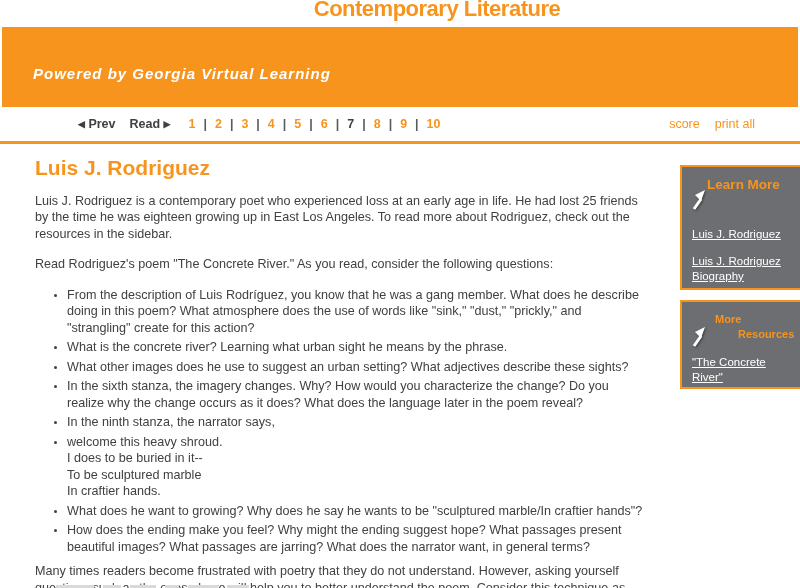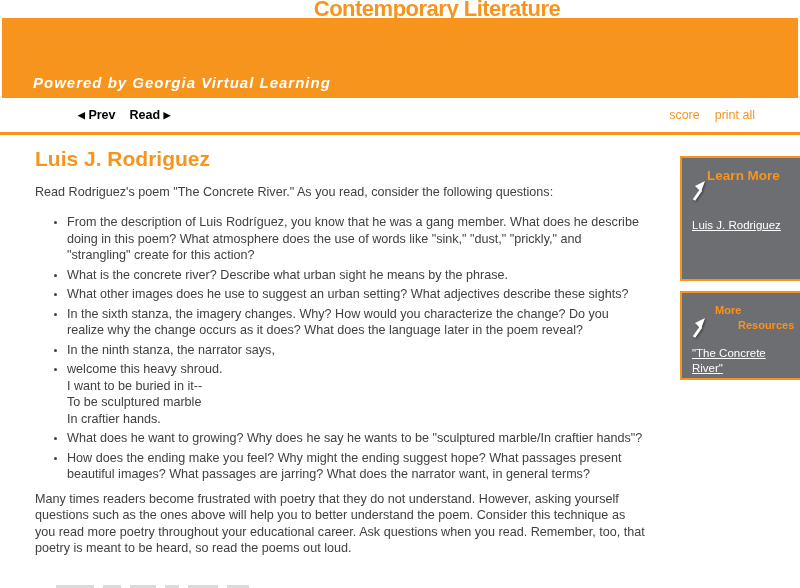--- a/index.html
+++ b/index.html
@@ -1,34 +1,34 @@
 <!DOCTYPE html>
 <html><head>
 <meta charset="utf-8">
 <style>
   * { box-sizing: border-box; }
   html, body { margin:0; padding:0; width:800px; height:588px; overflow:hidden;
     font-family:"Liberation Sans", sans-serif; background:#fff; }
 
   
-  .masthead { position:relative; height:18px; background:#fff; }
+  .masthead { position:relative; height:27px; background:#fff; }
   .site-title { position:absolute; top:-4px; left:0; right:0; margin:0; z-index:1;
     text-align:center; transform:translateX(37px);
     font-size:22px; font-weight:bold; letter-spacing:-0.5px; color:#F7941E; }
 
   
   .banner { position:relative; z-index:2; margin:0 2px; height:80px; background:#F7941E; }
-  .tagline { position:absolute; left:31px; bottom:7px; color:#fff;
+  .tagline { position:absolute; left:31px; bottom:25px; color:#fff;
     font-weight:bold; font-style:italic; font-size:15px; letter-spacing:1px; }
 
   
   .navbar { position:relative; z-index:2; background:#fff; height:37px;
     border-bottom:3px solid #F7941E; display:flex; align-items:center; }
   .nav-left { margin-left:78px; display:flex; align-items:center; }
-  .nav-btn { color:#000000; font-weight:bold; font-size:12.5px; cursor:pointer; white-space:nowrap; }
+  .nav-btn { color:#404040; font-weight:bold; font-size:12.5px; cursor:pointer; white-space:nowrap; }
   .nav-btn .tri { font-size:9px; position:relative; top:-1px; }
   .nav-btn.prev { margin-right:14px; }
   .nav-btn.next { margin-right:18px; }
   .pages { font-weight:bold; font-size:12.5px; white-space:nowrap; }
   .page-num { color:#F7941E; cursor:pointer; }
   .page-num.current { color:#414042; }
   .page-num + .page-num::before { content:"|"; color:#58595B; margin:0 8px; font-weight:bold; }
   .nav-right { margin-left:auto; margin-right:45px; font-size:12.5px; display:flex; gap:15px;align-items:center; }
   .util-link { color:#F7941E; cursor:pointer; }
 
@@ -74,58 +74,61 @@
 </div>
 
 <div class="banner">
   <span class="tagline">Powered by Georgia Virtual Learning</span>
 </div>
 
 <div class="navbar">
   <div class="nav-left">
     <span class="nav-btn prev"><span class="tri">◀</span> <span>Prev</span></span>
     <span class="nav-btn next"><span>Read</span> <span class="tri">▶</span></span>
+    <span class="pages"><span class="page-num">1</span><span class="page-num">2</span><span class="page-num">3</span><span class="page-num">4</span><span class="page-num">5</span><span class="page-num">6</span><span class="page-num current">7</span><span class="page-num">8</span><span class="page-num">9</span><span class="page-num">10</span></span>
   </div>
   <div class="nav-right">
     <span class="util-link">score</span>
     <span class="util-link">print all</span>
   </div>
 </div>
 
 <div class="layout">
   <div class="main">
     <h2 class="page-heading">Luis J. Rodriguez</h2>
+    <p>Luis J. Rodriguez is a contemporary poet who experienced loss at an early age in life.  He had lost 25 friends by the time he was eighteen growing up in East Los Angeles. To read more about Rodriguez, check out the resources in the sidebar.</p>
     <p>Read Rodriguez's poem "The Concrete River." As you read, consider the following questions:</p>
     <ul class="questions">
         <li class="question">From the description of Luis Rodríguez, you know that he was a gang member. What does he describe doing in this poem? What atmosphere does the use of words like "sink," "dust," "prickly," and "strangling" create for this action?</li>
-        <li class="question">What is the concrete river? Describe what urban sight he means by the phrase.</li>
+        <li class="question">What is the concrete river? Learning what urban sight he means by the phrase.</li>
         <li class="question">What other images does he use to suggest an urban setting? What adjectives describe these sights?</li>
         <li class="question">In the sixth stanza, the imagery changes. Why? How would you characterize the change? Do you realize why the change occurs as it does? What does the language later in the poem reveal?</li>
         <li class="question">In the ninth stanza, the narrator says,</li>
         <li class="question">welcome this heavy shroud.
-I want to be buried in it--
+I does to be buried in it--
 To be sculptured marble
 In craftier hands.</li>
         <li class="question">What does he want to growing? Why does he say he wants to be "sculptured marble/In craftier hands"?</li>
         <li class="question">How does the ending make you feel? Why might the ending suggest hope? What passages present beautiful images? What passages are jarring? What does the narrator want, in general terms?</li>
       </ul>
     <p>Many times readers become frustrated with poetry that they do not understand.  However, asking yourself questions such as the ones above will help you to better understand the poem.  Consider this technique as you read more poetry throughout your educational career.  Ask questions when you read.  Remember, too, that poetry is meant to be heard, so read the poems out loud.</p>
   </div>
 
   <div class="sidebar">
     <div class="res-box box1">
       <div class="box-title">Learn More</div>
       <span class="cursor-icon">
         <svg width="18" height="22" viewBox="0 0 18 22" aria-hidden="true">
           <path d="M3 20 L10 10" stroke="#ffffff" stroke-width="3" fill="none"></path>
           <polygon points="14,1 4,6 10,12" fill="#ffffff"></polygon>
         </svg>
       </span>
       <div class="box-links">
           <a class="side-link" href="#">Luis J. Rodriguez</a>
+          <a class="side-link" href="#">Luis J. Rodriguez Biography</a>
         </div>
     </div>
 
     <div class="res-box box2">
       <div class="box-title2">
         <span class="t1">More</span>
         <span class="t2">Resources</span>
       </div>
       <span class="cursor-icon">
         <svg width="18" height="22" viewBox="0 0 18 22" aria-hidden="true">

